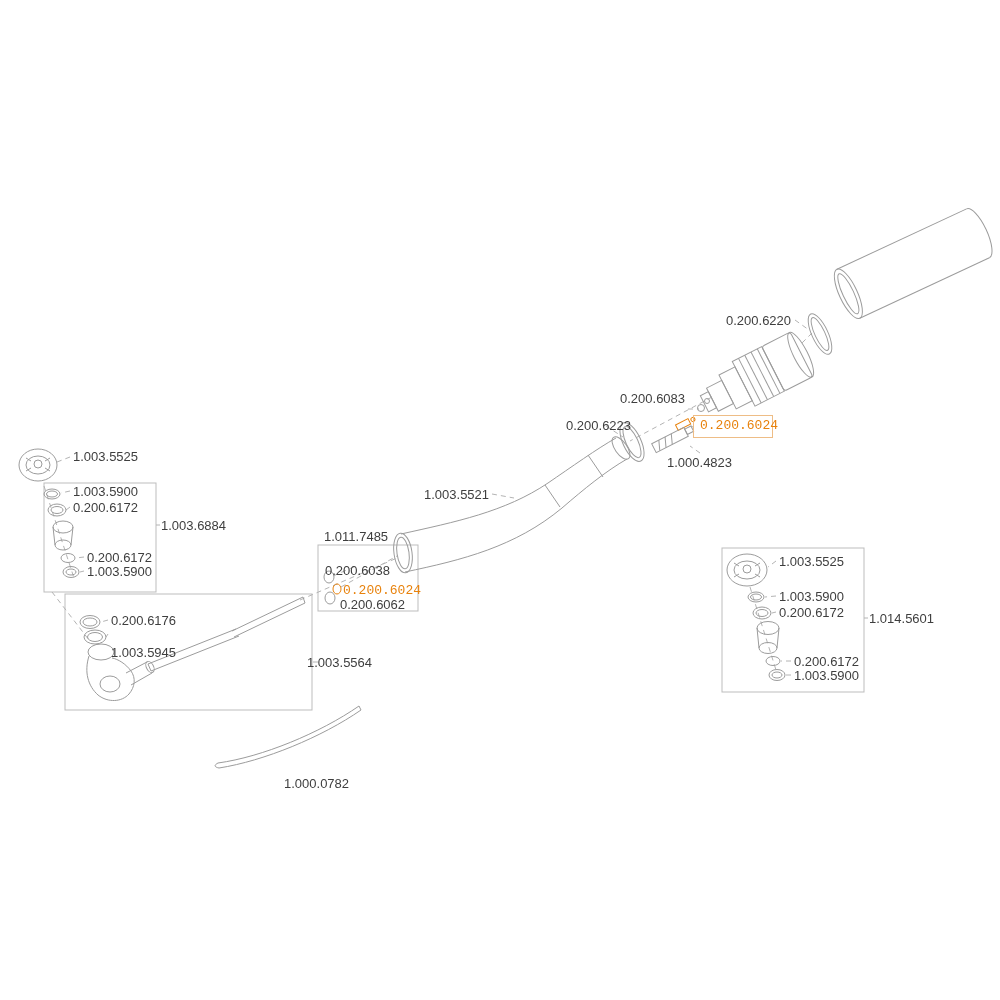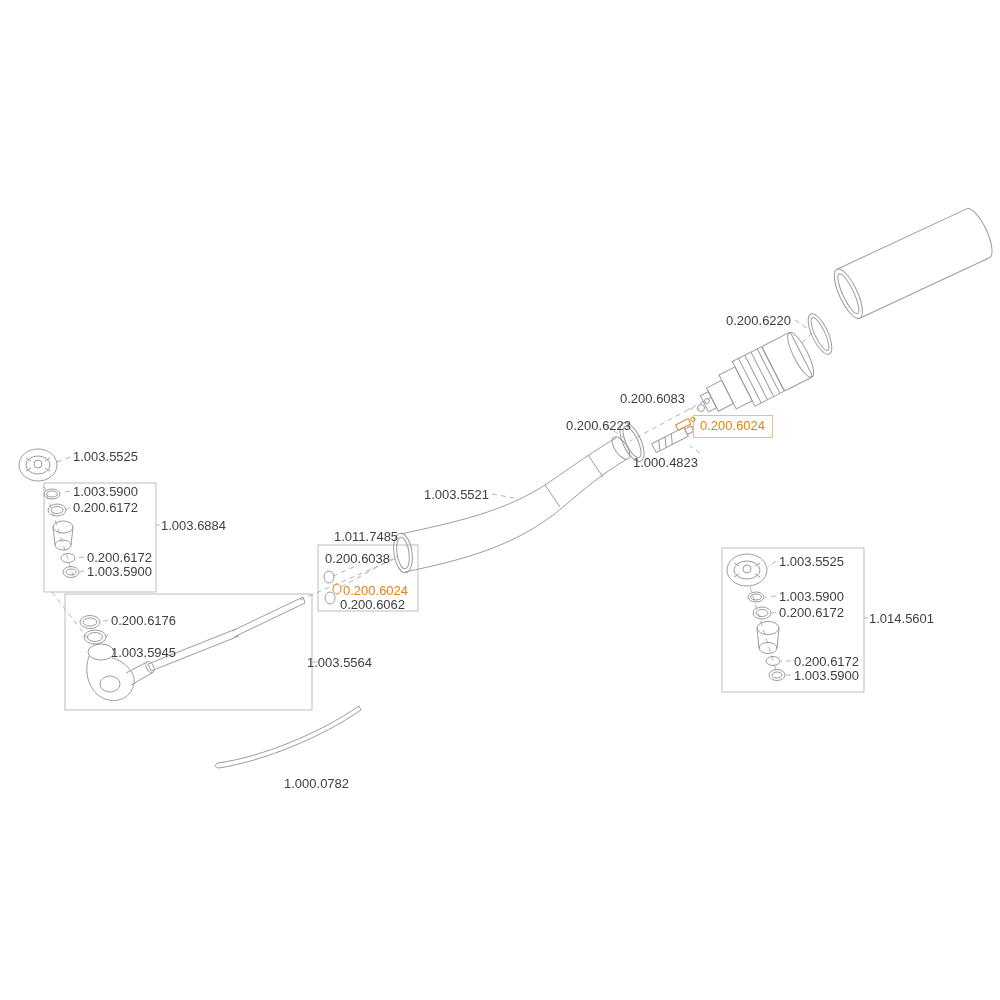--- a/index.html
+++ b/index.html
@@ -9,21 +9,21 @@
   }
   #art{position:absolute;left:0;top:0;width:1000px;height:1000px;}
   #art *{stroke:var(--line,#9c9c9c);fill:none;stroke-width:1;}
   #art .gbox{stroke:#bdbdbd;}
   #art .dash{stroke:#b4b4b4;stroke-dasharray:5 4;}
   #art .hlstroke, #art .hlstroke *{stroke:var(--hl,#e8820c);}
   .lbl{
     position:absolute;font-size:13px;line-height:15px;color:var(--txt,#3e3e3e);
     white-space:nowrap;
   }
-  .lbl.hl{color:var(--hl,#e8820c);}
+  .lbl.hl{color:var(--hl,#e8820c);font-family:Liberation Mono, monospace;}
   .hlbox{position:absolute;border:1px solid #eebd86;background:transparent;}
 </style>
 </head>
 <body>
 
 <div class="stage">
 
   <svg id="art" viewBox="0 0 1000 1000">
 
     <g>
@@ -186,24 +186,24 @@
       <ellipse cx="777" cy="675" rx="5" ry="3"></ellipse>
     </g>
   </svg>
 
   <div class="hlbox" style="left:693px;top:415px;width:78px;height:21px;"></div>
 
   <div class="lbl" style="left:726px;top:313px">0.200.6220</div>
   <div class="lbl" style="left:620px;top:391px">0.200.6083</div>
   <div class="lbl hl" style="left:700px;top:418px">0.200.6024</div>
   <div class="lbl" style="left:566px;top:418px">0.200.6223</div>
-  <div class="lbl" style="left:633px;top:455px">1.000.4823</div>
+  <div class="lbl" style="left:667px;top:455px">1.000.4823</div>
   <div class="lbl" style="left:424px;top:487px">1.003.5521</div>
-  <div class="lbl" style="left:334px;top:529px">1.011.7485</div>
-  <div class="lbl" style="left:325px;top:551px">0.200.6038</div>
+  <div class="lbl" style="left:324px;top:529px">1.011.7485</div>
+  <div class="lbl" style="left:325px;top:563px">0.200.6038</div>
   <div class="lbl hl" style="left:343px;top:583px">0.200.6024</div>
   <div class="lbl" style="left:340px;top:597px">0.200.6062</div>
   <div class="lbl" style="left:73px;top:449px">1.003.5525</div>
   <div class="lbl" style="left:73px;top:484px">1.003.5900</div>
   <div class="lbl" style="left:73px;top:500px">0.200.6172</div>
   <div class="lbl" style="left:161px;top:518px">1.003.6884</div>
   <div class="lbl" style="left:87px;top:550px">0.200.6172</div>
   <div class="lbl" style="left:87px;top:564px">1.003.5900</div>
   <div class="lbl" style="left:111px;top:613px">0.200.6176</div>
   <div class="lbl" style="left:111px;top:645px">1.003.5945</div>

